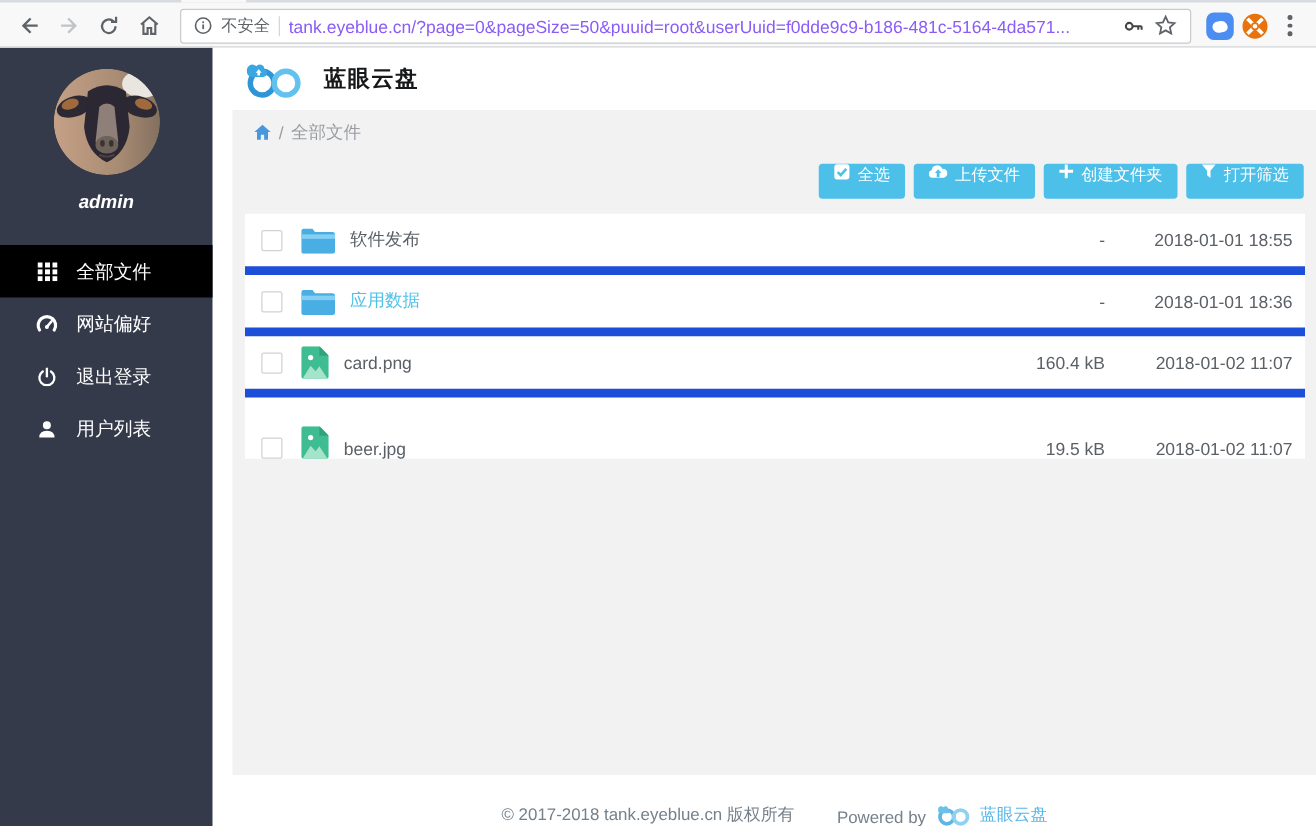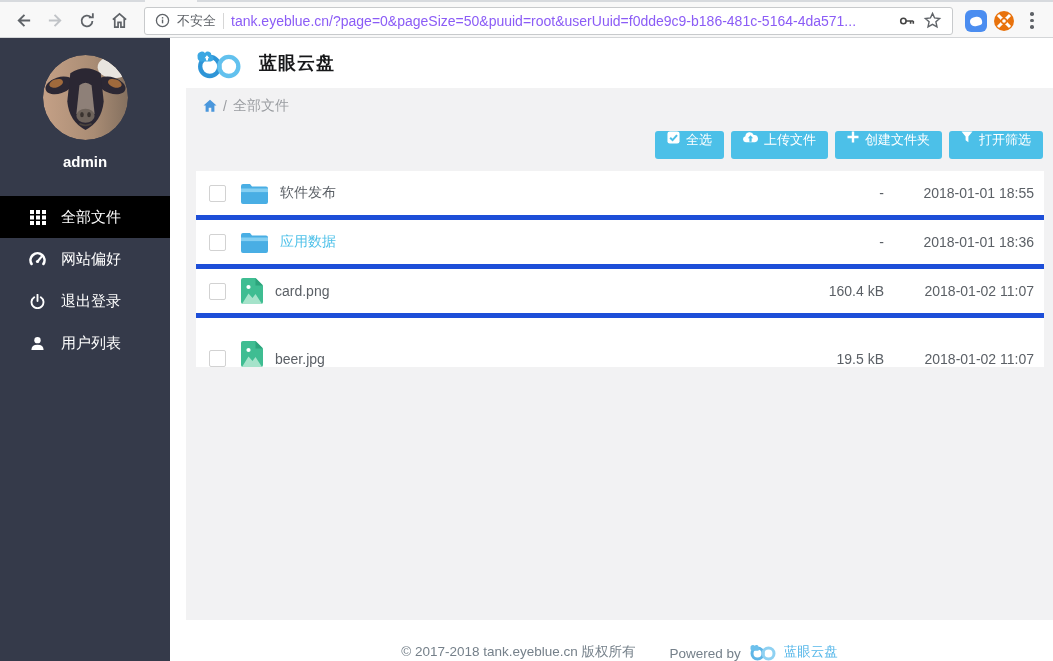--- a/index.html
+++ b/index.html
@@ -25,41 +25,41 @@
   .menu-dots { display:flex; flex-direction:column; gap:3px; align-items:center; width:26px; }
   .menu-dots i { width:3.5px; height:3.5px; border-radius:50%; background:#5f6368; }
 
   
   .app { display:flex; height:623px; }
 
   
   .sidebar { width:170px; background:#353a4a; flex:0 0 auto; display:flex; flex-direction:column; }
   .avatar-wrap { display:flex; justify-content:center; margin-top:17px; }
   .avatar { width:85px; height:85px; border-radius:50%; overflow:hidden; }
-  .username { color:#fff; font-weight:bold; font-size:15px; text-align:center; margin-top:13px; }
+  .username { color:#fff; font-weight:bold; font-size:15px; text-align:center; margin-top:13px;font-style:italic; }
   .menu { margin-top:26px; }
   .menu-item { height:42px; display:flex; align-items:center; gap:15px; padding-left:29px;
                color:#fff; font-size:15px; cursor:pointer; }
   .menu-item.active { background:#000; }
   .micon { width:17px; display:flex; align-items:center; justify-content:center; }
 
   
   .main { flex:1; display:flex; flex-direction:column; min-width:0;margin-left:16px; }
   .main-header { height:50px; background:#fff; display:flex; align-items:center; padding-left:9px; gap:12px; }
   .app-title { font-size:18px; font-weight:bold; color:#17181a; letter-spacing:1px; }
 
   .content { flex:1; background:#f2f2f3; padding-top:9px; }
   .breadcrumb { display:flex; align-items:center; gap:6px; padding-left:17px; font-size:14px; color:#9a9da1; }
   .toolbar { display:flex; justify-content:flex-end; gap:7px; padding-right:10px; margin-top:16px; }
   .tb-btn { background:#4cc0e8; border:none; color:#fff; font-size:13px; border-radius:3px;
             height:28px; padding:0 12px; display:flex; align-items:flex-start; gap:6px; cursor:pointer;
             font-family:"Liberation Sans", sans-serif; }
 
   .file-list { margin:12px 9px 0 10px; background:#fff; }
-  .file-row { height:49px; display:flex; align-items:center; padding:0 10px 0 13px; border-bottom:5px solid #1d4ed8; }
+  .file-row { height:49px; display:flex; align-items:center; padding:0 10px 0 13px; border-bottom:7px solid #1d4ed8; }
   .file-row:last-child { border-bottom:none;align-items:flex-end; }
   .checkbox { width:17px; height:17px; border:1px solid #d2d2d2; border-radius:2px; background:#fff; flex:0 0 auto; cursor:pointer; }
   .ficon { margin-left:15px; display:flex; align-items:center; flex:0 0 auto; }
   .fname { margin-left:12px; font-size:14px; color:#5b6066; flex:1; min-width:0; cursor:pointer; }
   .fname.accent { color:#4fc1e9; }
   .fsize { width:130px; text-align:right; font-size:14px; color:#5b6066; }
   .fdate { width:150px; text-align:right; font-size:14px; color:#5b6066; }
 
   .footer { height:41px; background:#fff; display:flex; align-items:flex-end; justify-content:center; gap:8px;
             font-size:13.5px; color:#75808a; }

